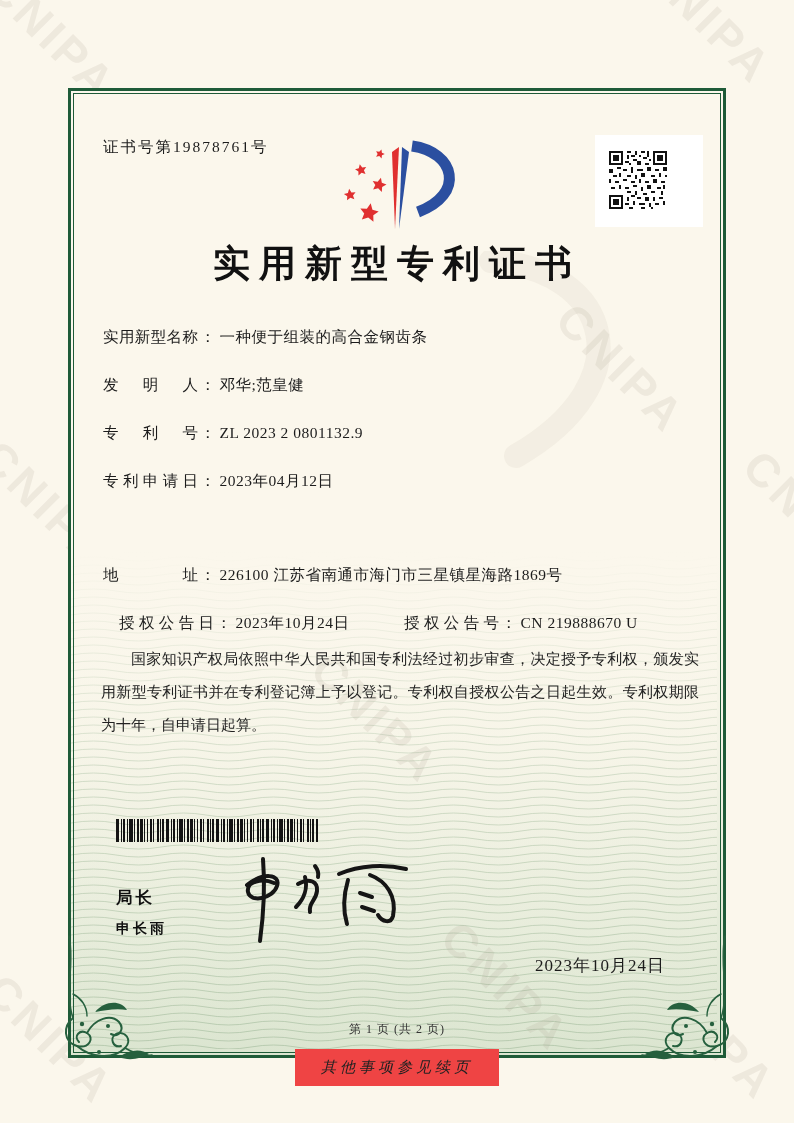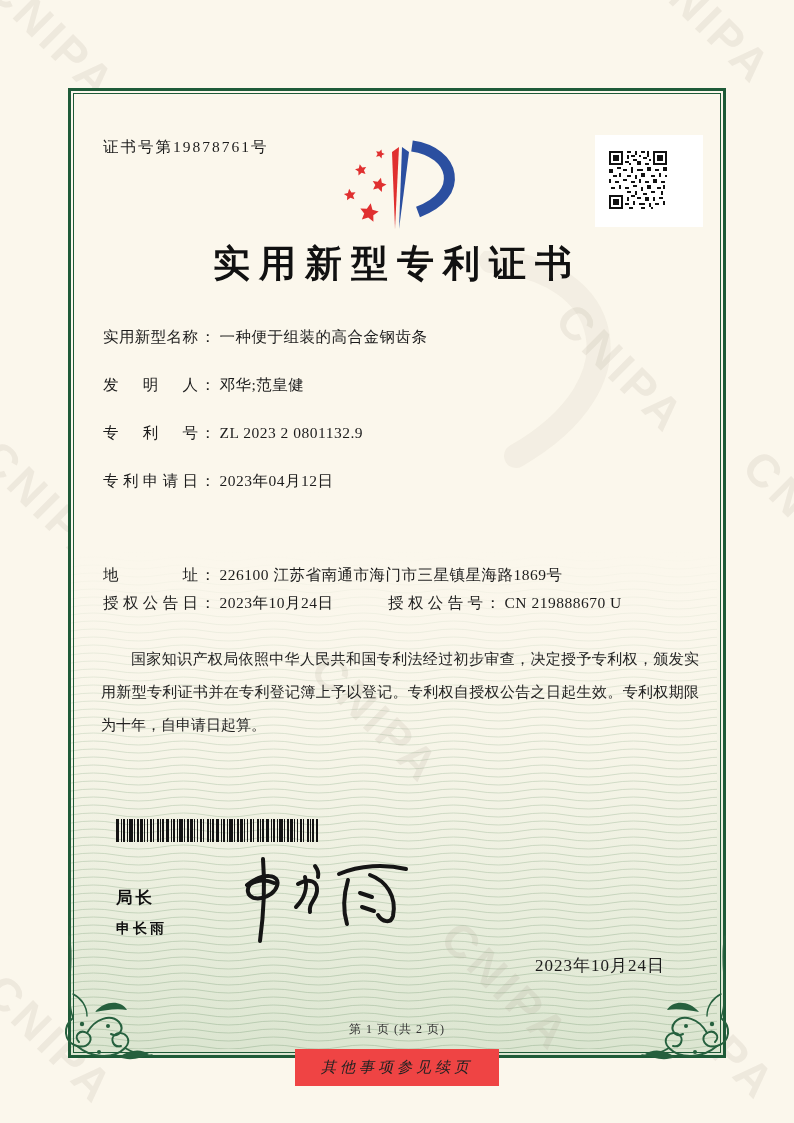--- a/index.html
+++ b/index.html
@@ -153,21 +153,21 @@
   </div>
   <div class="ct frow" style="top:332px;">
     <span class="flabel">专利号</span><span class="fcolon">：</span><span class="fval">ZL 2023 2 0801132.9</span>
   </div>
   <div class="ct frow" style="top:380px;">
     <span class="flabel">专利申请日</span><span class="fcolon">：</span><span class="fval">2023年04月12日</span>
   </div>
   <div class="ct frow" style="top:474px;">
     <span class="flabel">地址</span><span class="fcolon">：</span><span class="fval">226100 江苏省南通市海门市三星镇星海路1869号</span>
   </div>
-  <div class="ct frow" style="top:502px;">
+  <div class="ct frow" style="top:522px;margin-left:16px;">
     <span class="flabel">授权公告日</span><span class="fcolon">：</span><span class="fval">2023年10月24日</span>
     <span class="pair2">
       <span class="flabel">授权公告号</span><span class="fcolon">：</span><span class="fval">CN 219888670 U</span>
     </span>
   </div>
 
   <div class="ct paras">
     <p>国家知识产权局依照中华人民共和国专利法经过初步审查，决定授予专利权，颁发实用新型专利证书并在专利登记簿上予以登记。专利权自授权公告之日起生效。专利权期限为十年，自申请日起算。</p>
   </div>
 

